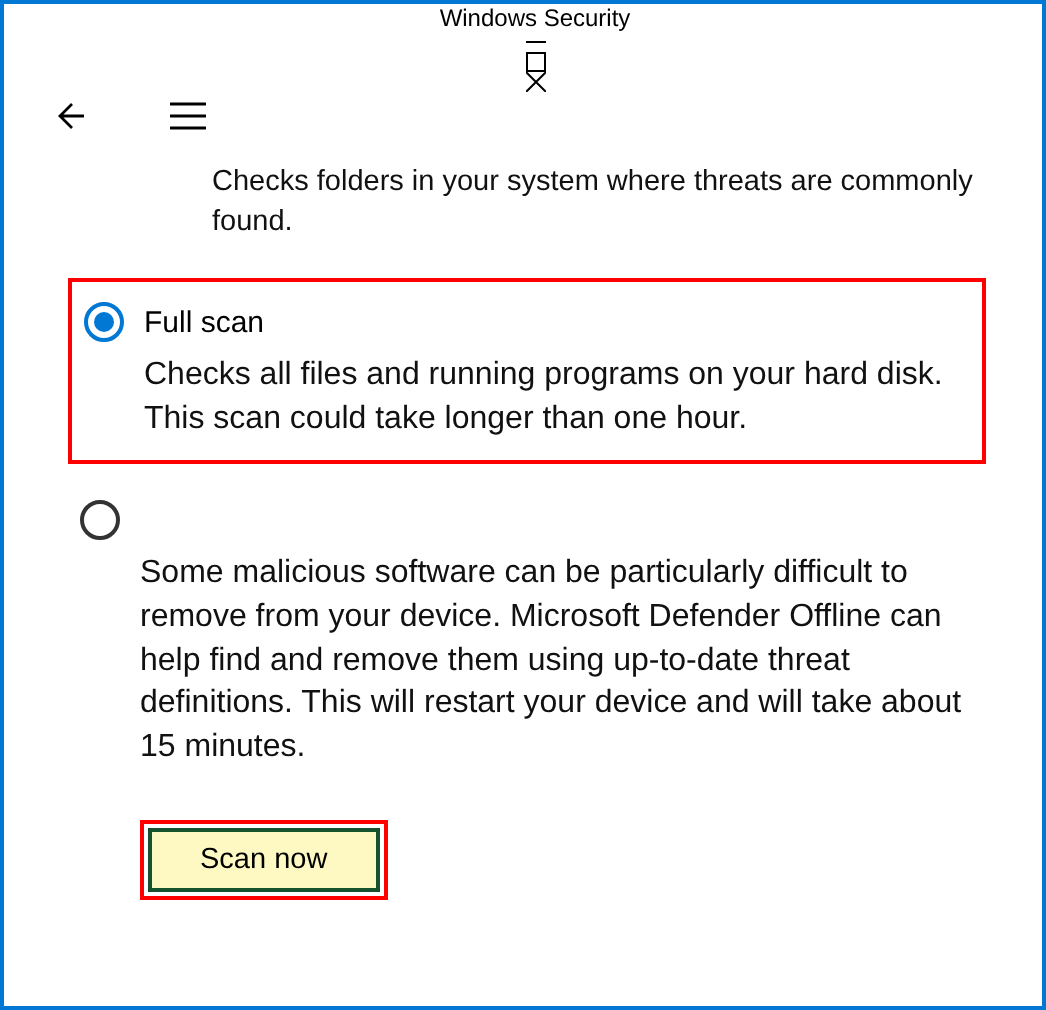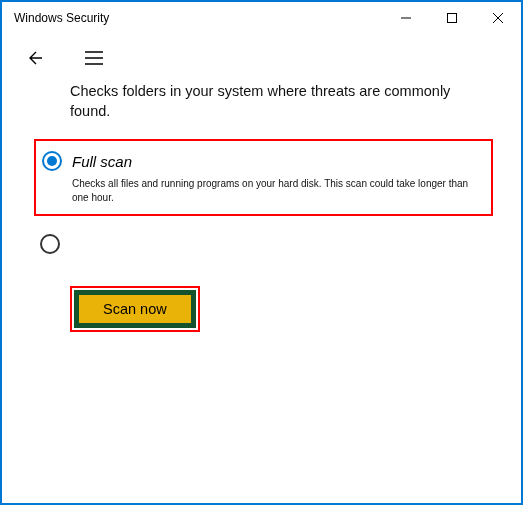--- a/index.html
+++ b/index.html
@@ -12,20 +12,21 @@
       border: 2px solid #0078d4;
       font-size: 14px;
       position: relative;
       overflow: hidden;
     }
     .titlebar {
       display: flex;
       align-items: center;
       height: 32px;
       padding: 0 0 0 12px;
+      flex-direction: column;
     }
     .titlebar-title {
       flex: 1;
       font-size: 12px;
       color: #000;
     }
     .titlebar-btn {
       width: 46px;
       height: 32px;
       display: flex;
@@ -50,20 +51,21 @@
       cursor: pointer;
     }
     .content {
       padding: 0 28px 0 68px;
     }
     .intro-text {
       font-size: 14.5px;
       color: #111;
       margin-bottom: 18px;
       line-height: 1.35;
+      margin-left: 36px;
     }
     .option {
       position: relative;
       padding: 10px 6px 10px 0;
       margin-left: -30px;
     }
     .option-highlight {
       border: 2px solid #ff0000;
       margin-left: -36px;
       padding: 10px 6px 10px 6px;
@@ -93,42 +95,41 @@
       width: 10px;
       height: 10px;
       background: #0078d4;
       border-radius: 50%;
       top: 3px;
       left: 3px;
     }
     .option-label {
       font-size: 15px;
       color: #000;
-      font-style: italic;
     }
     .option-desc {
-      font-size: 10px;
+      font-size: 16px;
       color: #111;
       line-height: 1.35;
       padding-left: 30px;
     }
     .option-highlight .option-desc {
       padding-left: 30px;
     }
     .footer {
       padding: 16px 0 0 68px;
     }
     .scan-btn-wrap {
       display: inline-block;
       border: 2px solid #ff0000;
       padding: 2px;
     }
     .scan-btn {
-      background: #eab308;
-      border: 5px solid #14532d;
+      background: #fef9c3;
+      border: 2px solid #14532d;
       padding: 6px 24px;
       font-size: 14.5px;
       font-family: inherit;
       cursor: pointer;
     }
   </style>
 </head>
 <body>
 
 <div class="titlebar">
@@ -172,20 +173,21 @@
       <div class="option-label">Full scan</div>
     </div>
     <div class="option-desc">Checks all files and running programs on your hard disk. This scan could take longer than one hour.</div>
   </div>
 
 
   <div class="option">
     <div class="option-row">
       <div class="radio"></div>
     </div>
+    <div class="option-desc">Some malicious software can be particularly difficult to remove from your device. Microsoft Defender Offline can help find and remove them using up-to-date threat definitions. This will restart your device and will take about 15 minutes.</div>
   </div>
 </div>
 
 <div class="footer">
   <div class="scan-btn-wrap">
     <button class="scan-btn">Scan now</button>
   </div>
 </div>
 
 </body></html>

